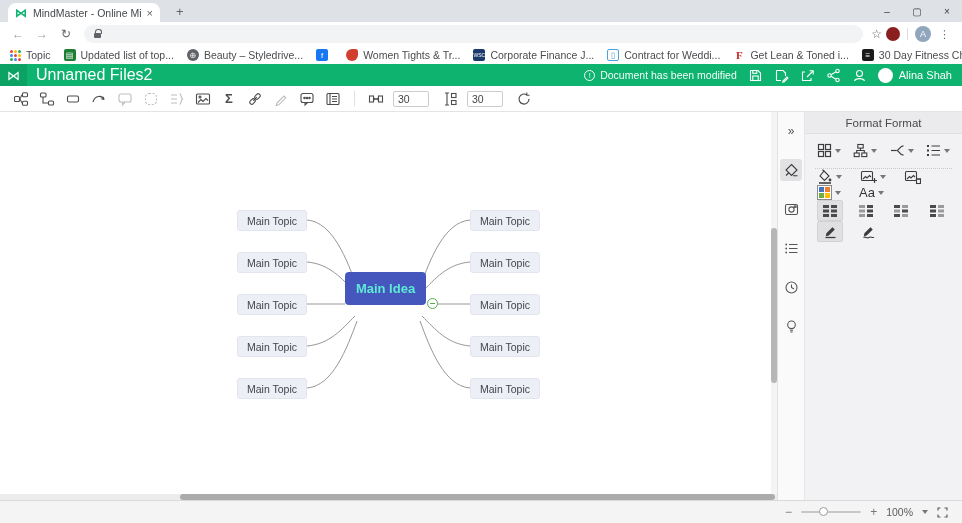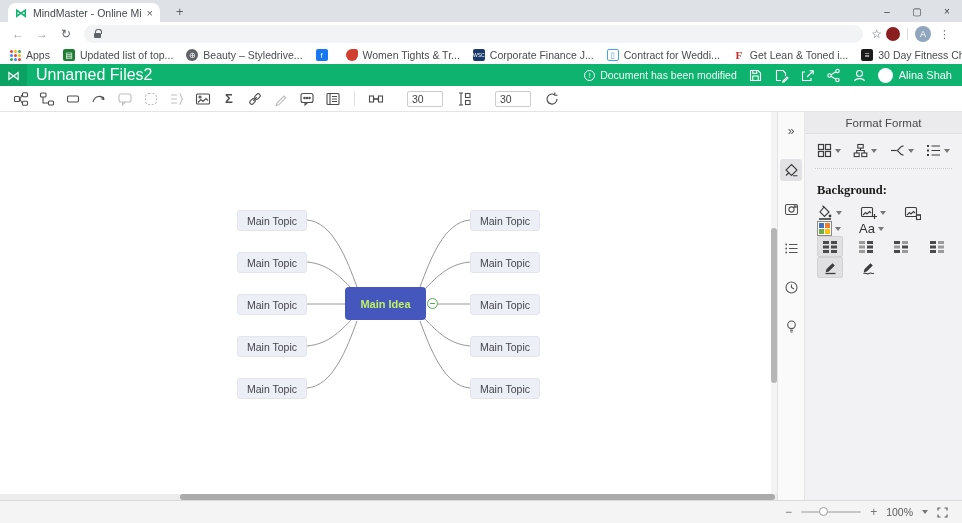--- a/index.html
+++ b/index.html
@@ -54,33 +54,33 @@
   .ah-icon { display:flex; }
   .user { display:flex; align-items:center; gap:6px; font-size:11px; }
   .user-avatar { width:15px; height:15px; border-radius:50%; background:#fff; }
 
   
   .toolbar { height:26px; background:#fff; border-bottom:1px solid #e4e4e4; display:flex;
     align-items:center; padding:0 10px; gap:4px; }
   .tbtn { width:22px; height:20px; display:flex; align-items:center; justify-content:center; border-radius:2px; }
   .tsep { width:1px; height:15px; background:#e0e0e0; margin:0 6px; }
   .spacing-input { width:36px; height:16px; border:1px solid #ccc; border-radius:2px;
-    font-size:10.5px; color:#444; padding:0 4px; margin:0 6px 0 16px; font-family:"Liberation Sans",sans-serif; }
+    font-size:10.5px; color:#444; padding:0 4px; margin:0 6px 0 2px; font-family:"Liberation Sans",sans-serif; }
   .sigma { font-size:13px; color:#4c4c4c; font-weight:bold; }
 
   
   .workspace { display:flex; height:388px; }
   .canvas-col { width:777px; display:flex; flex-direction:column; }
   .canvas { position:relative; height:382px; background:#fff; overflow:hidden; }
   .edges { position:absolute; left:0; top:0; }
   .node { position:absolute; border-radius:3px; display:flex; align-items:center; justify-content:center; }
   .topic { width:70px; height:21px; background:#edeff7; border:1px solid #e2e5f0;
     font-size:10.5px; color:#44444e; }
-  .main-idea { left:345px; top:175px; width:81px; height:33px; background:#4557bd;
-    color:#bef264; font-size:11px; font-weight:bold; border-radius:4px; }
+  .main-idea { left:345px; top:160px; width:81px; height:33px; background:#4557bd;
+    color:#5eead4; font-size:13px; font-weight:bold; border-radius:4px; }
   .collapse-handle { position:absolute; left:427px; top:186px; width:11px; height:11px;
     border:1px solid #57ab57; border-radius:50%; background:#fff; display:flex; align-items:center;
     justify-content:center; }
   .collapse-handle i { display:block; width:5px; height:1px; background:#57ab57; }
   .vscroll { position:absolute; right:0; top:0; bottom:0; width:6px; background:#f4f4f4; }
   .vthumb { position:absolute; right:0; top:116px; width:6px; height:155px; background:#b6b6b6; border-radius:3px; }
   .hscroll { height:6px; background:#ececec; position:relative; }
   .hthumb { position:absolute; left:180px; top:0; width:595px; height:6px; background:#ababab; border-radius:3px; }
 
   
@@ -156,21 +156,21 @@
       <i style="background:#ea4335"></i>
         <i style="background:#fbbc05"></i>
         <i style="background:#34a853"></i>
       <i style="background:#4285f4"></i>
         <i style="background:#ea4335"></i>
         <i style="background:#fbbc05"></i>
       <i style="background:#34a853"></i>
         <i style="background:#4285f4"></i>
         <i style="background:#ea4335"></i>
     </span>
-    <span>Apps</span>
+    <span>Topic</span>
   </span>
   <span class="bm">
     <span class="bm-ico" style="background:#1e7e34">▤</span>
     <span>Updated list of top...</span>
   </span>
   <span class="bm">
     <span class="bm-ico" style="background:#5f6368;border-radius:50%">⊕</span>
     <span>Beauty – Styledrive...</span>
   </span>
   <span class="bm">
@@ -469,21 +469,20 @@
           <path d="M5.5 3 H14 M5.5 7.5 H14 M5.5 12 H14"></path>
           <rect x="1" y="2" width="2" height="2" fill="#3c3c3c" stroke="none"></rect>
             <rect x="1" y="6.5" width="2" height="2" fill="#3c3c3c" stroke="none"></rect>
             <rect x="1" y="11" width="2" height="2" fill="#3c3c3c" stroke="none"></rect>
         </svg>
           <span class="caret"></span>
       </span>
     </div>
     <div class="dotted-div"></div>
 
-    <div class="sect-label">Background:</div>
     <div class="sect-row">
       <span class="drop-group">
         <svg width="16" height="16" viewBox="0 0 16 16" fill="none" stroke="#3c3c3c" stroke-width="1.1">
           <path d="M7 2 L12 7 L7.5 11.5 L3 7 Z"></path>
             <path d="M7 2 L5.5 0.8"></path>
             <circle cx="13" cy="11" r="1.4" fill="#3c3c3c" stroke="none"></circle>
             <path d="M2 14 H14" stroke-width="1.6"></path>
         </svg>
           <span class="caret"></span>
       </span>

